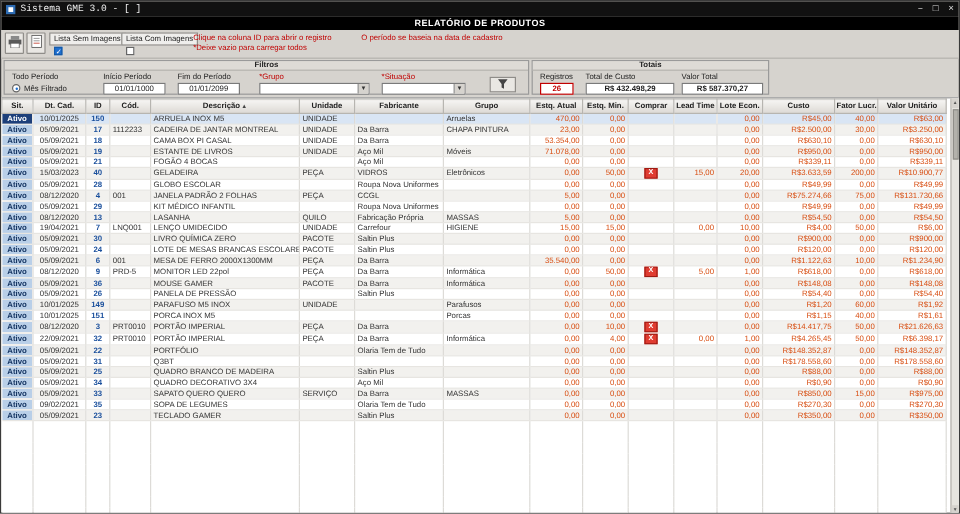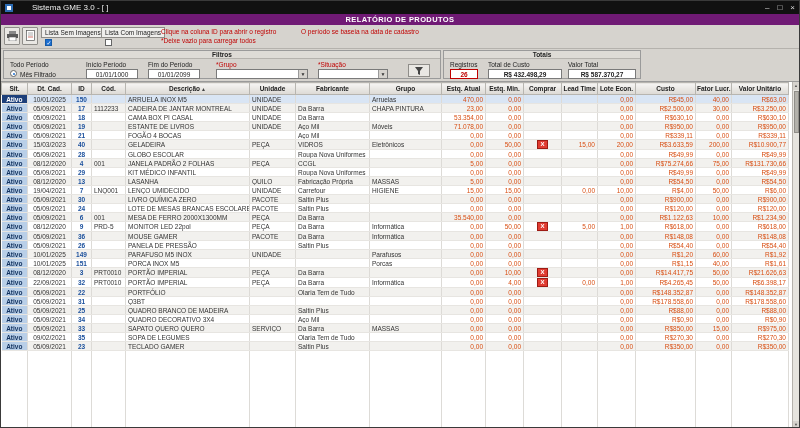--- a/index.html
+++ b/index.html
@@ -1,26 +1,26 @@
 <!DOCTYPE html>
 <html><head>
 <meta charset="utf-8">
 <style>
   * { box-sizing: border-box; margin: 0; padding: 0; }
   html,body { width:800px; height:428px; overflow:hidden; }
   body { font-family:"Liberation Sans", sans-serif; background:#d6d3ce; position:relative; border:1px solid #3a3a3a; }
 
   
-  .titlebar { height:13px; background:#111; color:#eee; display:flex; align-items:center; gap:19px; padding:0 4px; font-size:8px; }
+  .titlebar { height:13px; background:#111; color:#eee; display:flex; align-items:center; gap:4px; padding:0 4px; font-size:8px;font-family:Liberation Mono, monospace; }
   .app-icon { width:8px; height:8px; display:inline-block; }
   .win-controls { margin-left:auto; display:flex; gap:8px; font-size:8px; color:#ddd; }
   .win-controls span { cursor:default; line-height:11px; }
 
   
-  .reportbar { height:11px; background:#701a75; color:#fff; display:flex; align-items:center; justify-content:center; font-size:7.5px; font-weight:bold; letter-spacing:.4px; }
+  .reportbar { height:11px; background:#000000; color:#fff; display:flex; align-items:center; justify-content:center; font-size:7.5px; font-weight:bold; letter-spacing:.4px; }
 
   
   .toolbar { height:24px; position:relative; background:#d6d3ce; border-bottom:1px solid #b5b2ad; }
   .tool-btn { position:absolute; top:2px; width:16px; height:18px; background:#e9e7e3; border:1px solid #8f8d89; display:flex; align-items:center; justify-content:center; border-radius:1px; }
   .tool-btn.print { left:3px; }
   .tool-btn.export { left:21px; }
   .img-toggle { position:absolute; top:2px; font-size:6.5px; color:#222; background:#efeeec; border:1px solid #8f8d89; padding:1px 3px; white-space:nowrap; }
   .toggle-sem { left:40px; }
   .toggle-com { left:100px; }
   .checkbox { width:7px; height:7px; border:1px solid #666; background:#fff; display:inline-block; position:relative; }

